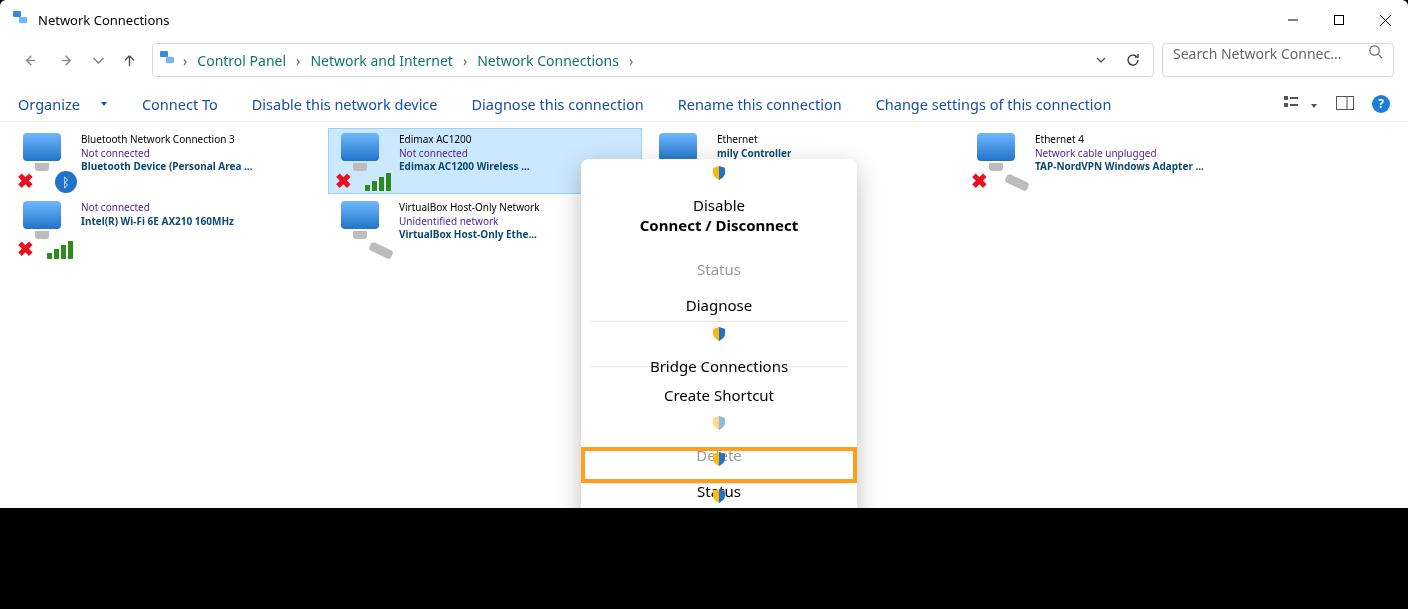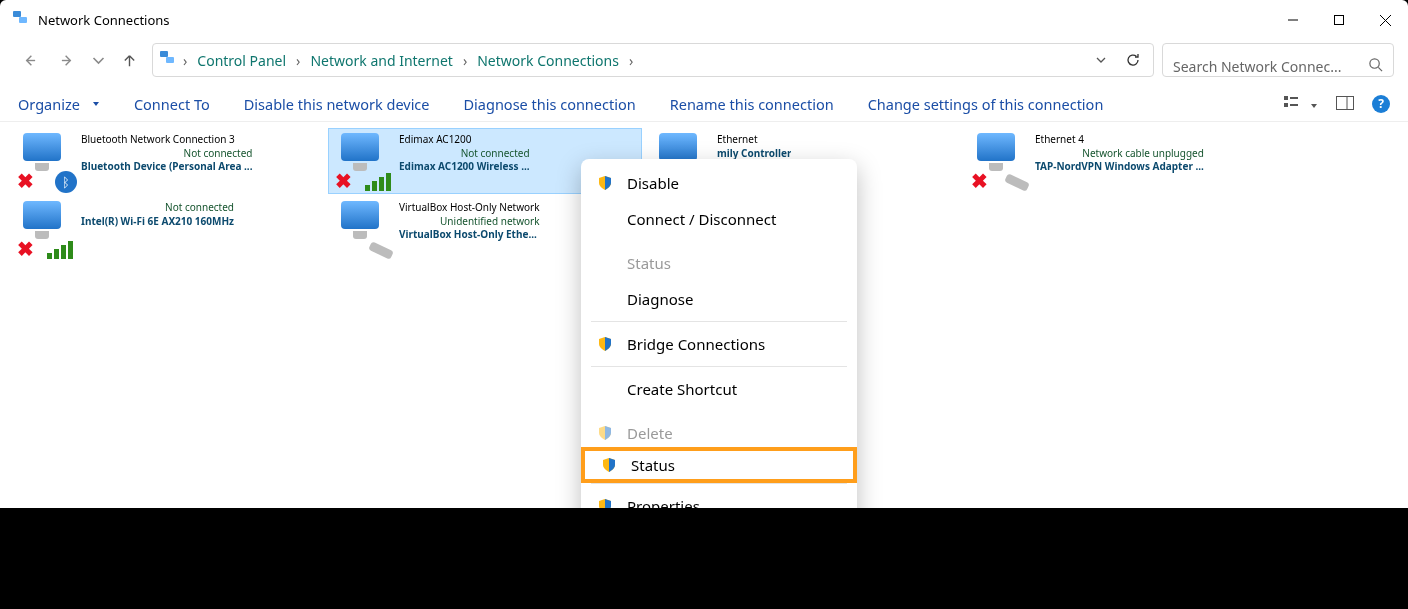--- a/index.html
+++ b/index.html
@@ -76,39 +76,39 @@
   .address-spacer { flex:1; }
   .addr-chev, .addr-refresh {
     width:28px; height:28px;
     display:flex; align-items:center; justify-content:center;
     color:#444;
   }
   .search-box {
     width:232px; height:34px;
     border:1px solid var(--border-light);
     border-radius:4px;
-    display:flex; align-items:flex-end;
+    display:flex; align-items:flex-start;
     padding:0 10px;
     color:#666; font-size:14px;
     justify-content:space-between;
   }
   .search-placeholder { white-space:nowrap; overflow:hidden; text-overflow:ellipsis; }
 
   
   .cmdbar {
     height:36px;
     display:flex;
     align-items:center;
     padding:0 18px;
     gap:34px;
     font-size:14.5px;
     color:var(--toolbar-text);
     border-bottom:1px solid #eee;
   }
-  .cmd-item { display:flex; align-items:center; gap:12px; }
+  .cmd-item { display:flex; align-items:center; gap:20px; }
   .cmd-dropdown svg { width:8px; height:8px; }
   .cmd-spacer { flex:1; }
   .cmd-icons { display:flex; align-items:center; gap:18px; color:#333; }
   .help-icon {
     width:18px; height:18px; border-radius:50%;
     background:#1b7ed6; color:#fff;
     display:flex; align-items:center; justify-content:center;
     font-size:12px; font-weight:bold;
   }
 
@@ -174,43 +174,44 @@
   }
   .plug {
     right:-2px; bottom:2px;
     width:24px; height:9px; border-radius:3px;
     background:#bcbcbc;
     transform:rotate(25deg);
   }
 
   .conn-text { display:flex; flex-direction:column; font-size:10px; line-height:1.35; min-width:0; }
   .conn-name { color:#000; white-space:nowrap; overflow:hidden; text-overflow:ellipsis; }
-  .conn-status { color:#14532d; white-space:nowrap; overflow:hidden; text-overflow:ellipsis;text-align:right; }
+  .conn-status { color:#4c1d95; white-space:nowrap; overflow:hidden; text-overflow:ellipsis; }
   .conn-device { color:#0c4a6e; white-space:nowrap; overflow:hidden; text-overflow:ellipsis;font-weight:bold; }
 
   
   .context-menu {
     position:absolute;
     left:581px; top:37px;
     width:276px;
     background:#fff;
     border-radius:8px;
     box-shadow: 0 8px 24px rgba(0,0,0,0.25);
     padding:6px 0;
     font-size:15px;
     z-index:10;
   }
   .ctx-item {
     height:36px;
     display:flex; align-items:center;
     padding:0 16px;
     gap:14px;
     color:#000;
-  }
-  .ctx-item.bold { font-weight:400; }
+    flex-direction:column;
+  }
+  .ctx-item.bold { font-weight:700; }
   .ctx-item.disabled { color:#9a9a9a;margin-top:8px; }
   .ctx-item .shield {
     width:16px; height:16px;
     flex-shrink:0;
     display:inline-flex; align-items:center; justify-content:center;
   }
   .shield svg { width:16px; height:16px; }
   .no-shield { width:16px; flex-shrink:0; }
   .ctx-sep { height:1px; background:#e4e4e4; margin:4px 10px; }
   .ctx-highlight {

